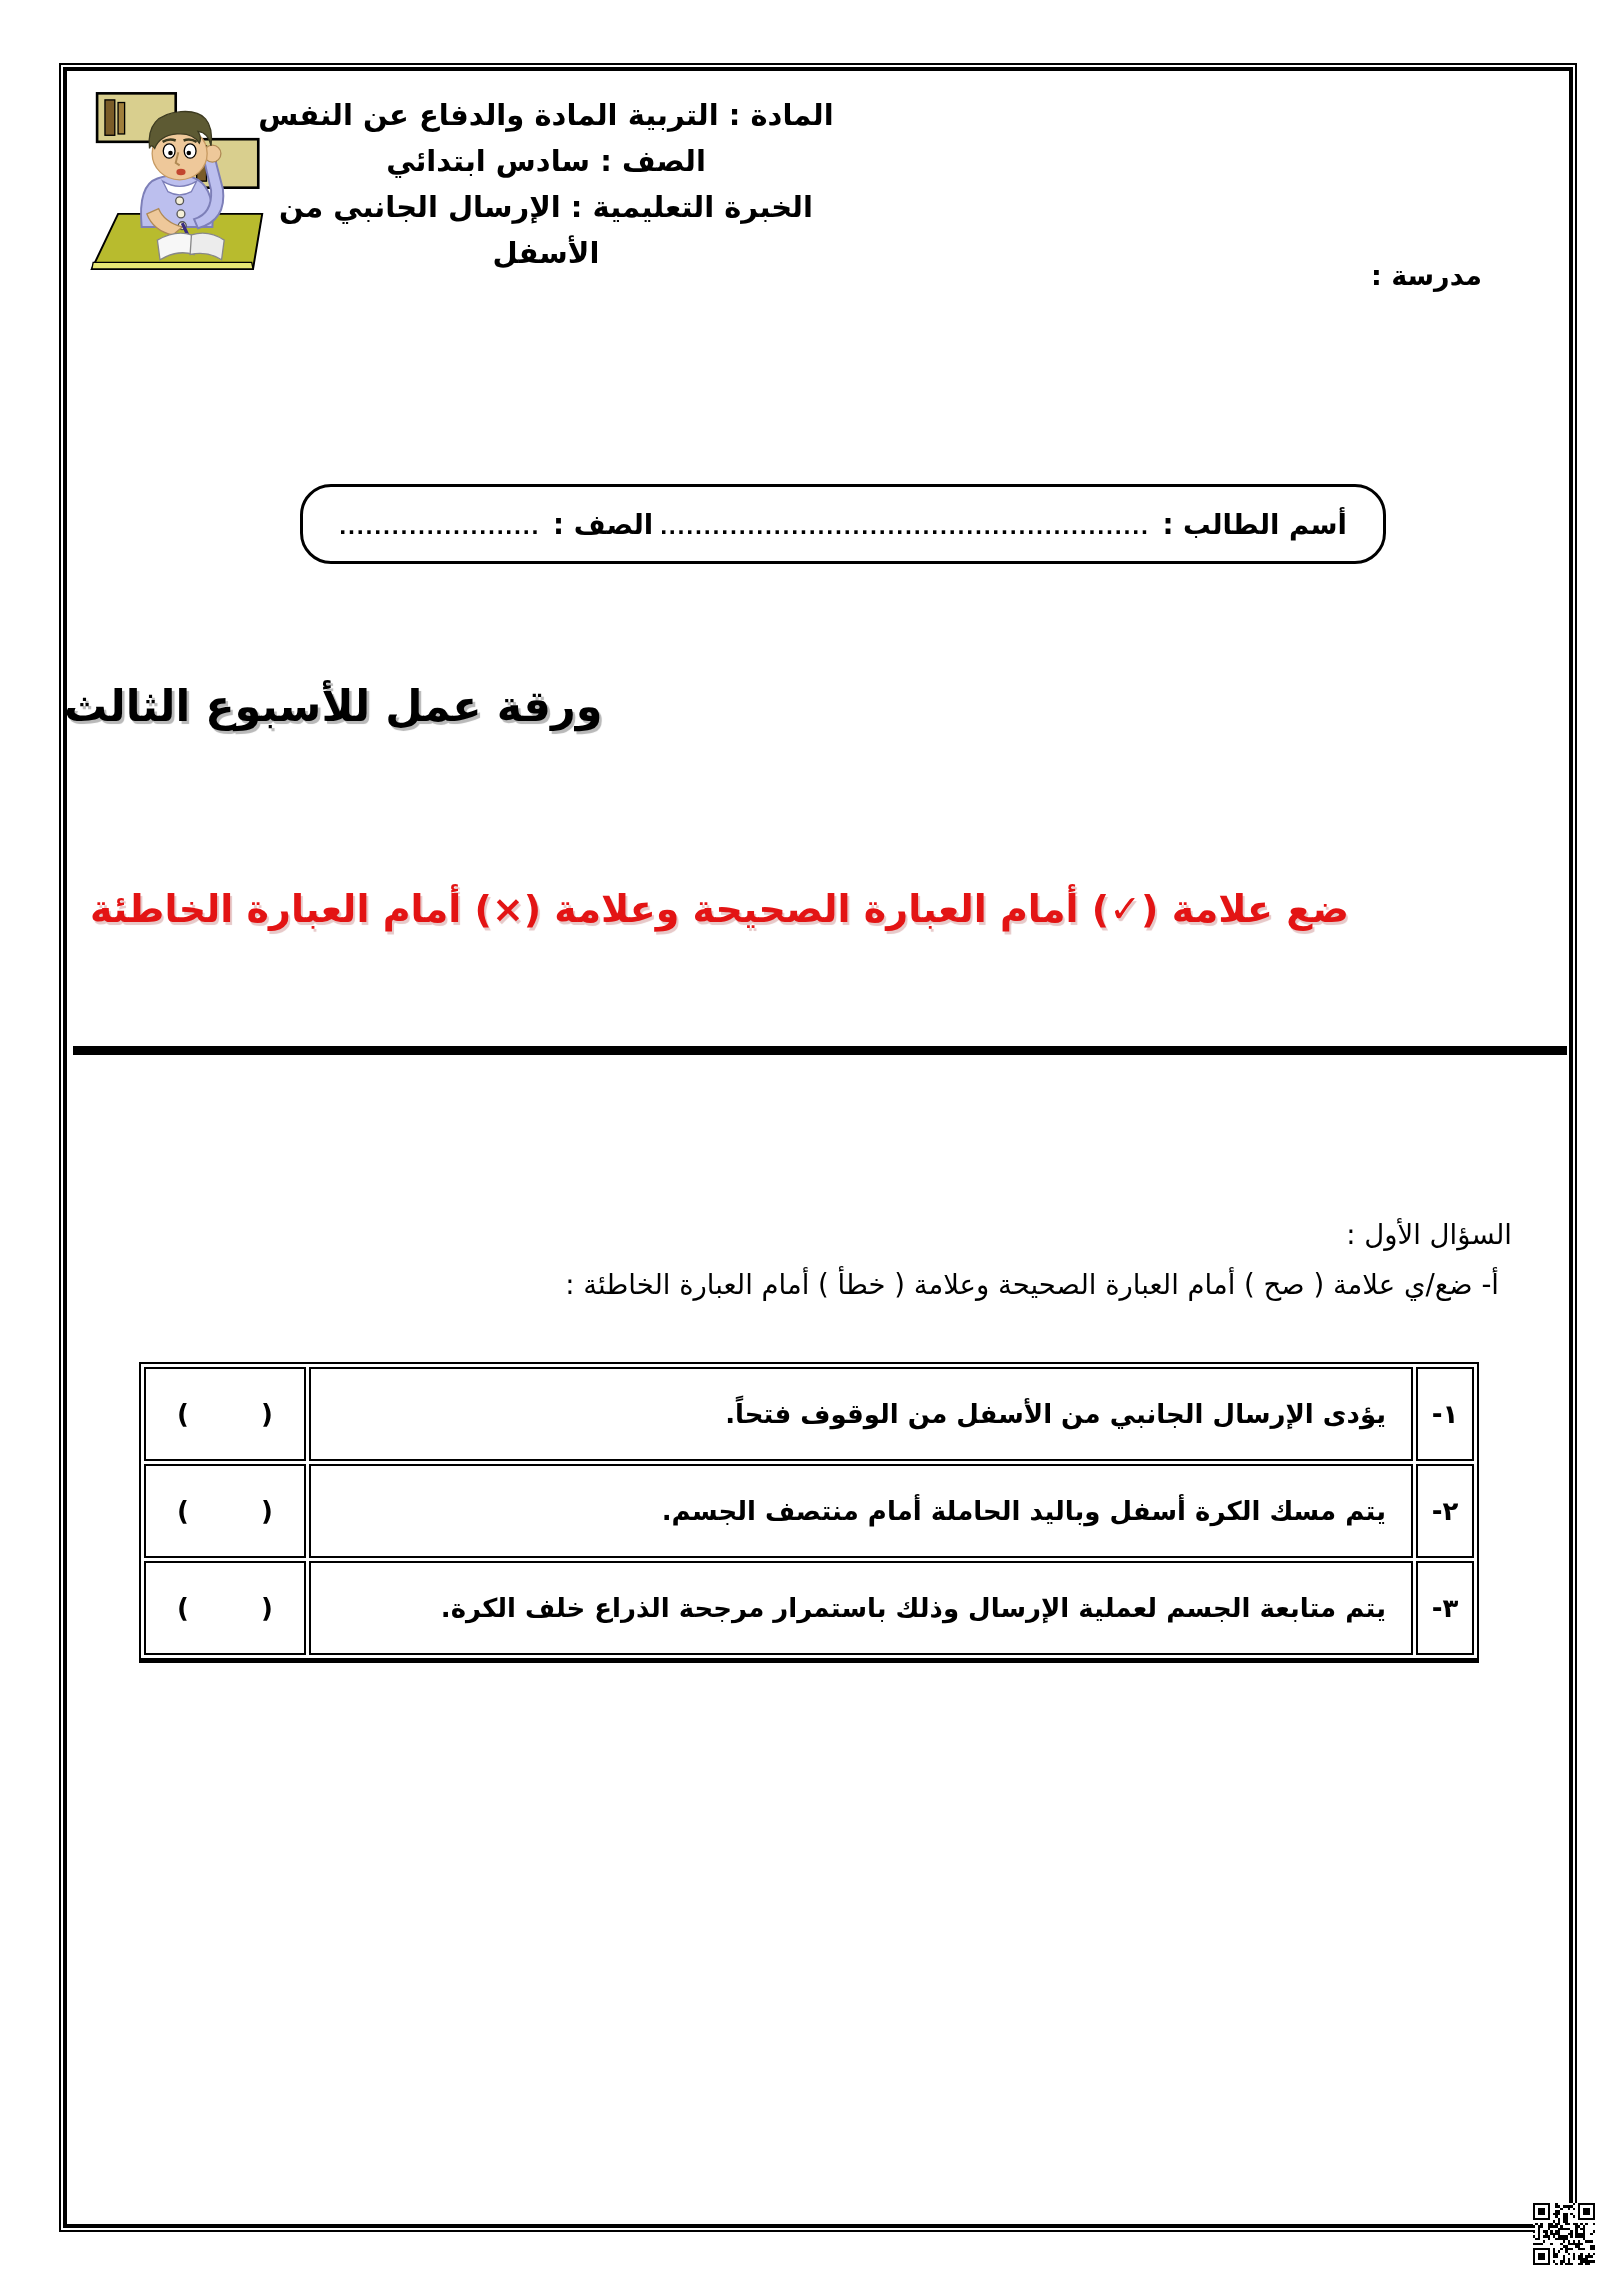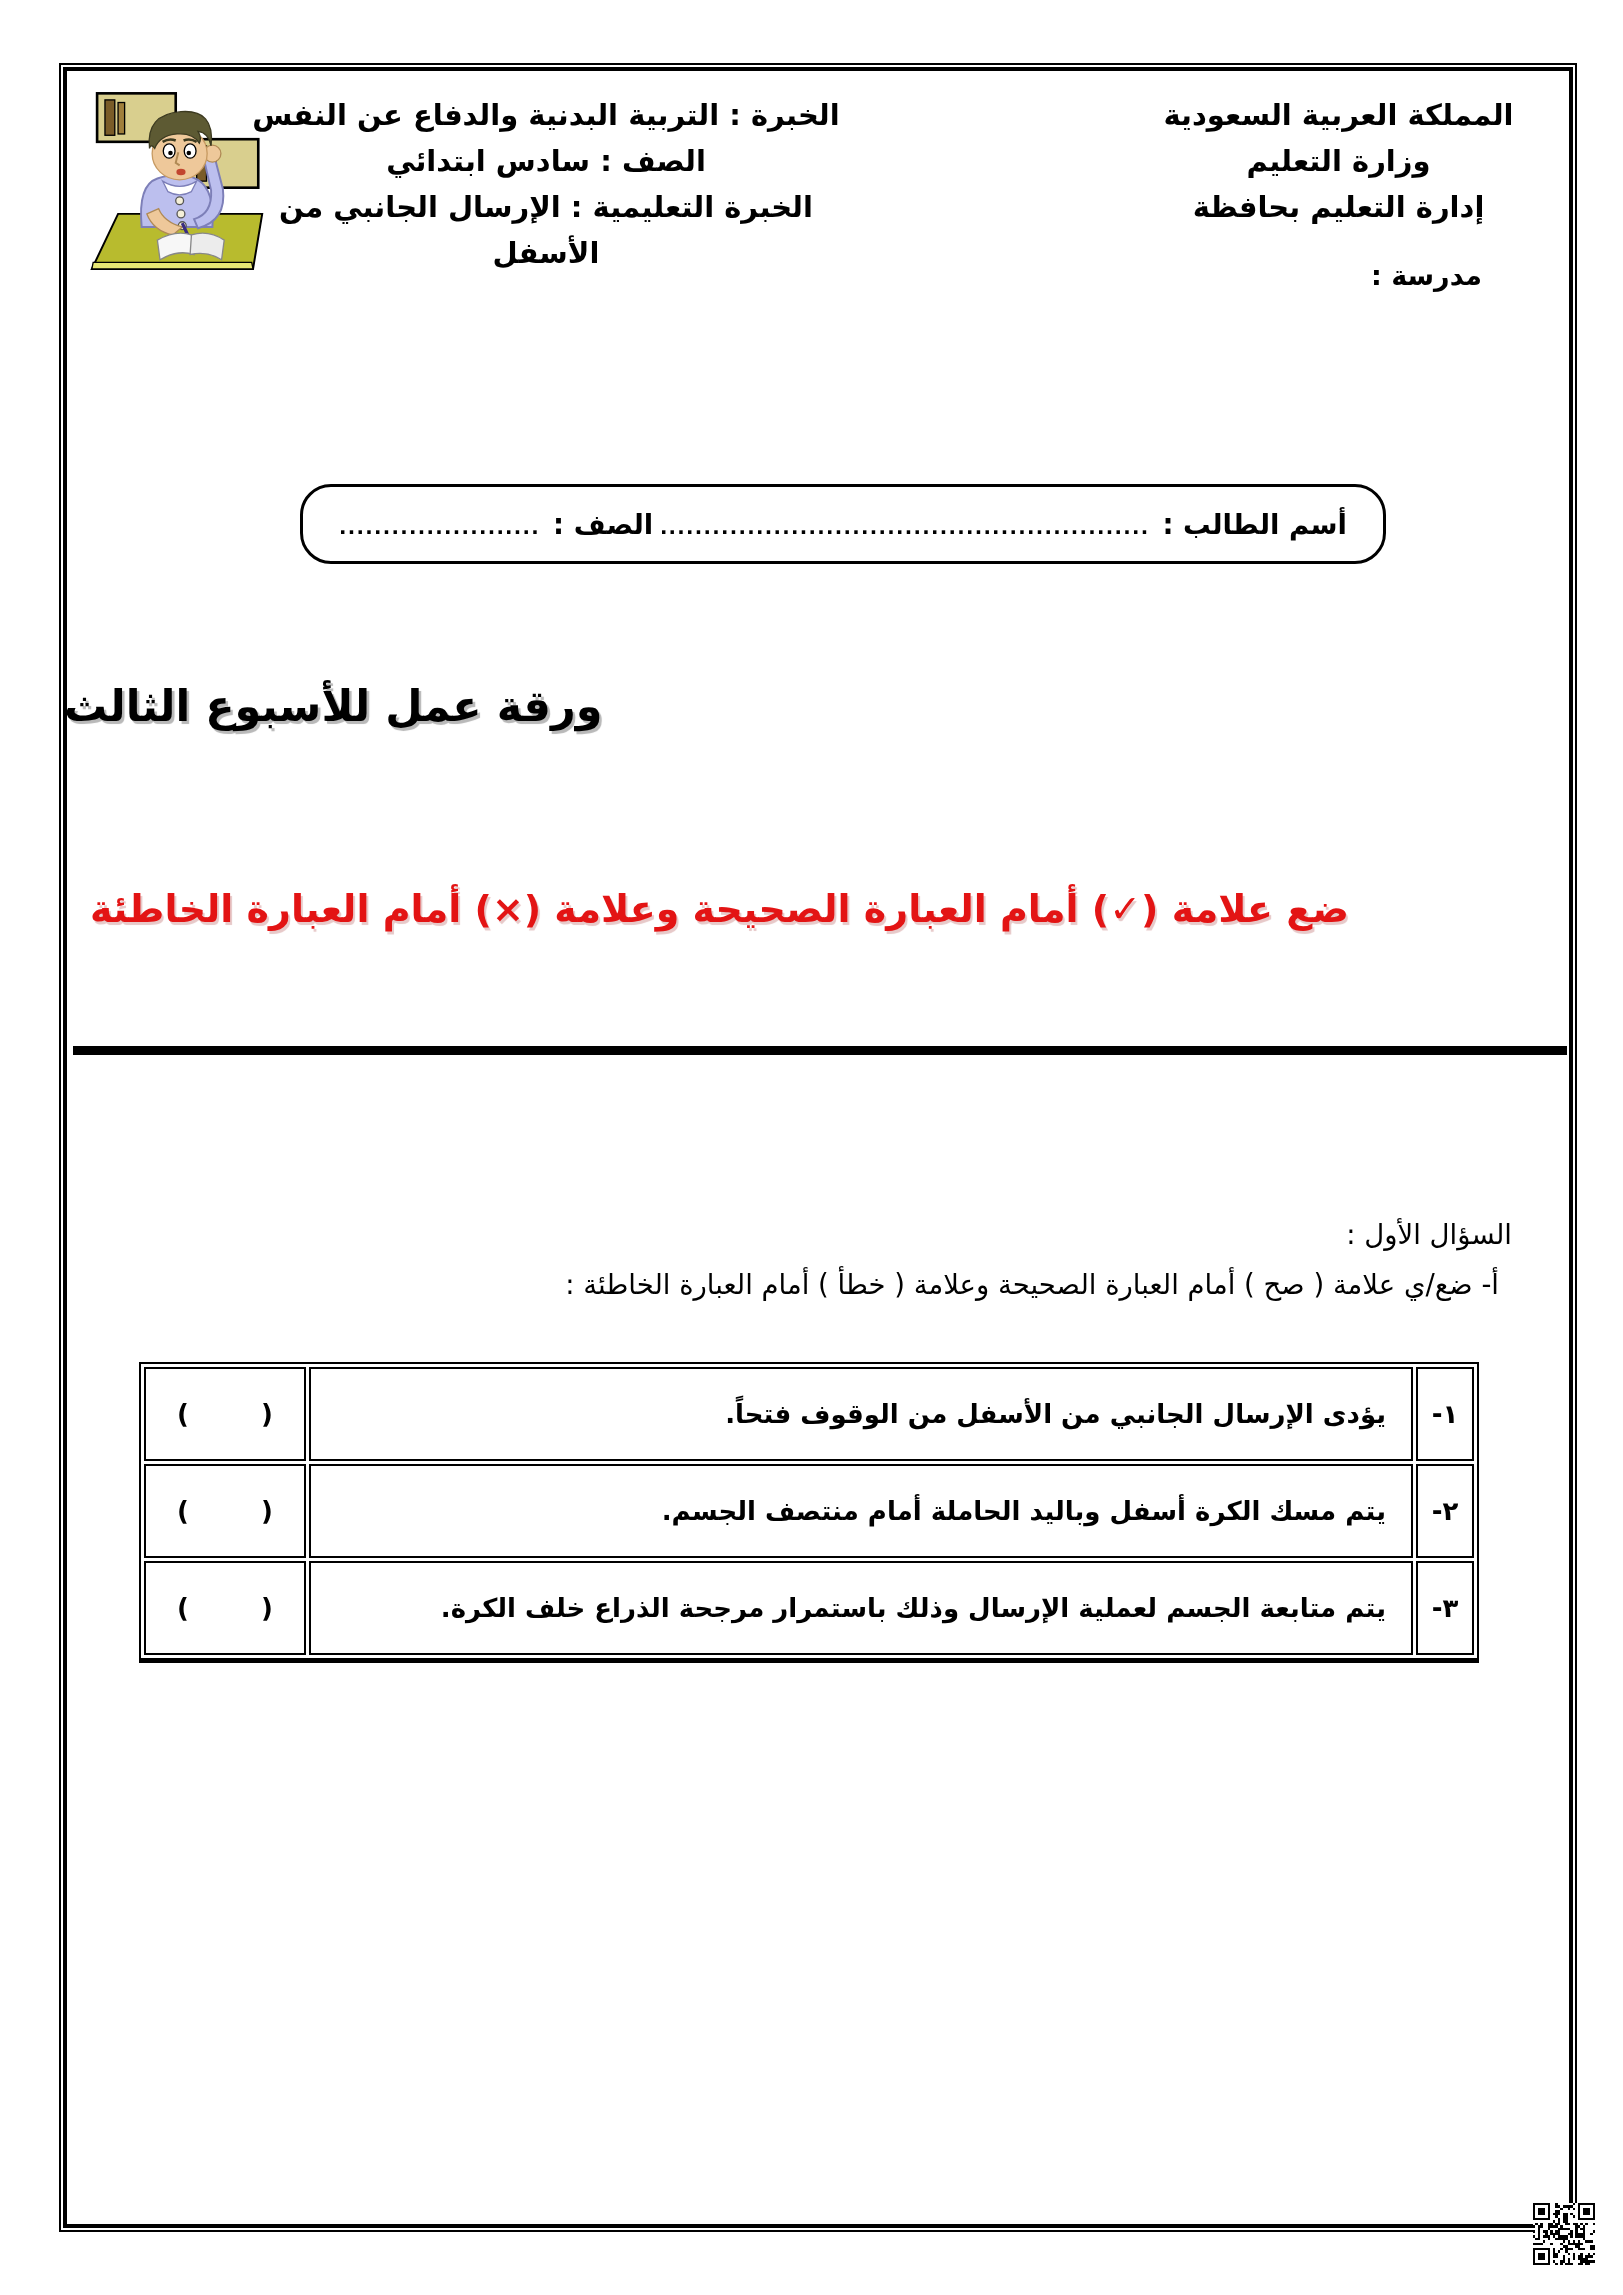--- a/index.html
+++ b/index.html
@@ -102,28 +102,23 @@
   }
   .qr svg { width: 100%; height: 100%; display: block; }
 </style>
 </head>
 <body>
 
 <div class="page">
 
   <div class="frame"></div>
 
-  <div class="hdr-right">
-    <div>المملكة العربية السعودية</div>
-    <div>وزارة التعليم</div>
-    <div>إدارة التعليم بحافظة</div>
-  </div>
 
   <div class="hdr-left">
-    <div>الخبرة : التربية البدنية والدفاع عن النفس</div>
+    <div>المادة : التربية المادة والدفاع عن النفس</div>
     <div>الصف : سادس ابتدائي</div>
     <div>الخبرة التعليمية : الإرسال الجانبي من الأسفل</div>
   </div>
 
   <div class="school-label">مدرسة :</div>
 
   <div class="clipart">
     <svg viewBox="0 0 290 300">
 
       <g>

